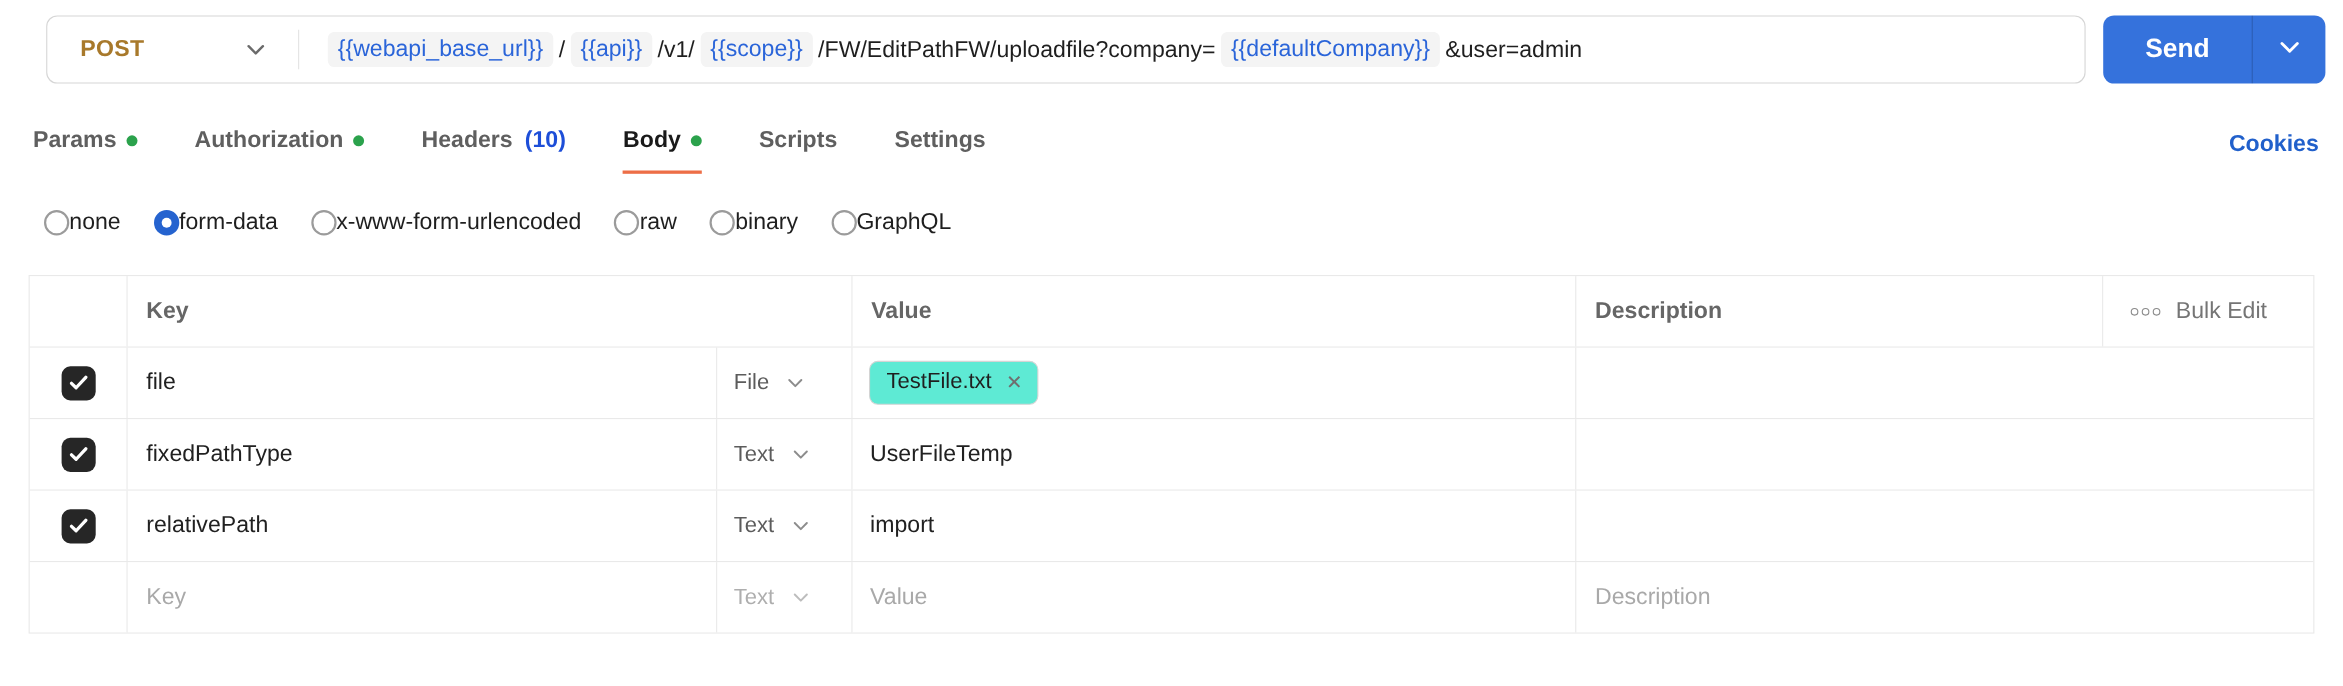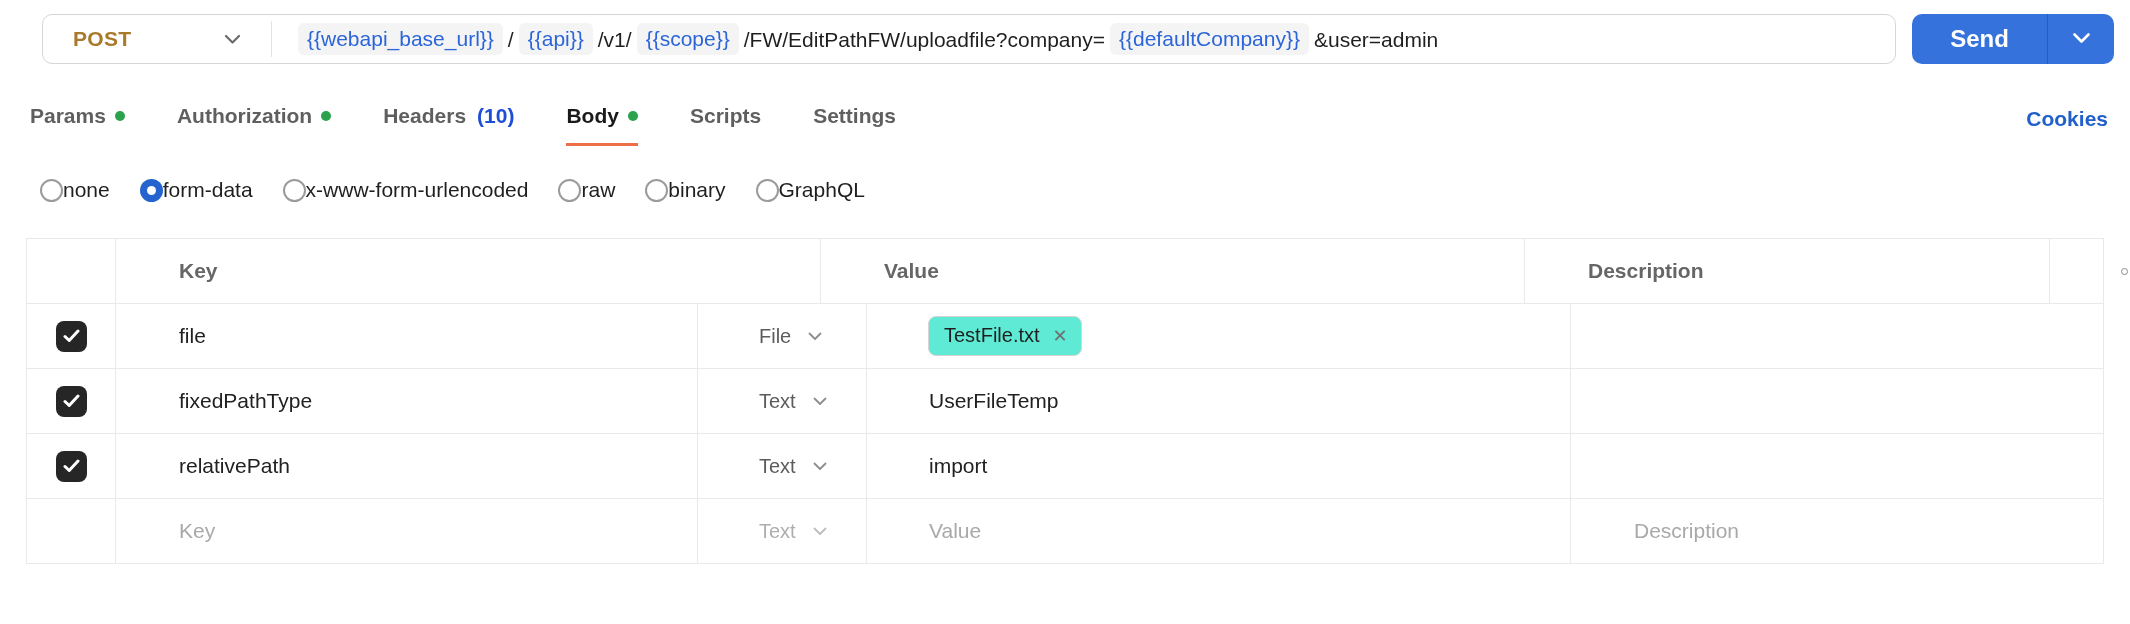--- a/index.html
+++ b/index.html
@@ -3,21 +3,21 @@
 <meta charset="utf-8">
 <style>
   html, body { margin:0; padding:0; }
   body {
     width:2130px; height:624px; background:#ffffff; overflow:hidden; position:relative;
     font-family:"Liberation Sans", "DejaVu Sans", sans-serif; color:#1f1f1f;
     -webkit-font-smoothing:antialiased;
   }
 
   
-  .topbar { display:flex; align-items:stretch; margin:14px 16px 0 16px; height:50px; gap:16px;padding-left:26px; }
+  .topbar { display:flex; align-items:stretch; margin:14px 16px 0 16px; height:62px; gap:16px;padding-left:26px; }
   .urlbox {
     flex:1; border:1px solid #d6d6d6; border-radius:10px; background:#fff;
     display:flex; align-items:center; min-width:0;
   }
   .method {
     width:228px; flex:0 0 228px; display:flex; align-items:center; justify-content:space-between;
     padding:0 30px; box-sizing:border-box; cursor:pointer;
   }
   .method-label { color:#a8792b; font-weight:700; font-size:21px; letter-spacing:0.3px; }
   .vdivider { width:1px; height:36px; background:#e3e3e3; flex:0 0 1px; }
@@ -58,21 +58,21 @@
   .radio { width:23px; height:23px; border-radius:50%; border:2px solid #9b9b9b;
     box-sizing:border-box; background:#fff; position:relative; flex:0 0 23px; }
   .radio.selected { border:none; background:#2563cf; }
   .radio.selected::after {
     content:""; position:absolute; width:9px; height:9px; border-radius:50%;
     background:#fff; left:7px; top:7px;
   }
 
   
   .table { margin:36px 26px 0 26px; border:1px solid #e9e9e9; }
-  .trow { display:grid; height:64px; border-bottom:1px solid #e9e9e9;gap:46px; }
+  .trow { display:grid; height:64px; border-bottom:1px solid #e9e9e9; }
   .trow:last-child { border-bottom:none; }
   .trow.header { grid-template-columns:89px 659px 658px 479px 1fr; }
   .trow.data   { grid-template-columns:89px 536px 123px 658px 1fr; }
   .cell { border-right:1px solid #e9e9e9; display:flex; align-items:center;
     box-sizing:border-box; min-width:0; }
   .cell:last-child { border-right:none; }
   .cell.pad { padding-left:17px; }
   .cell.center { justify-content:center; }
   .hdr { font-weight:700; color:#666666; font-size:21px; }
   .ktext { font-size:21px; color:#212121; }

